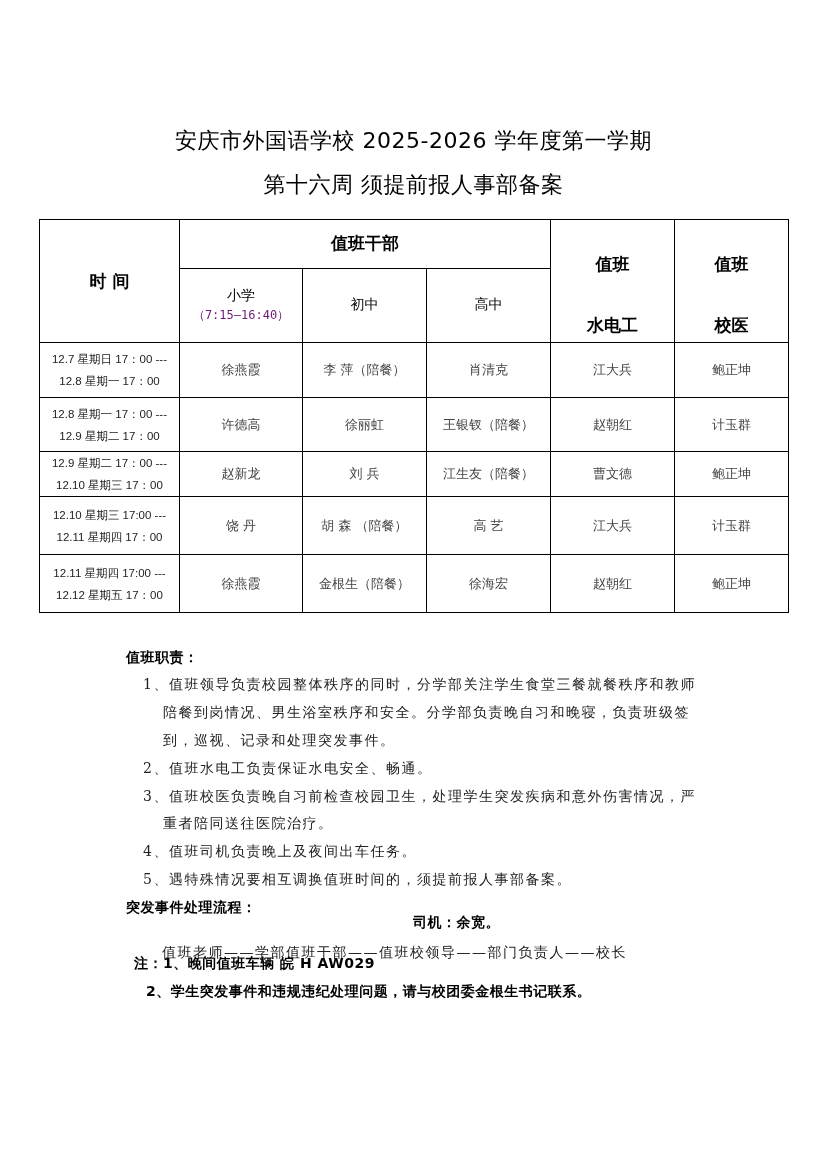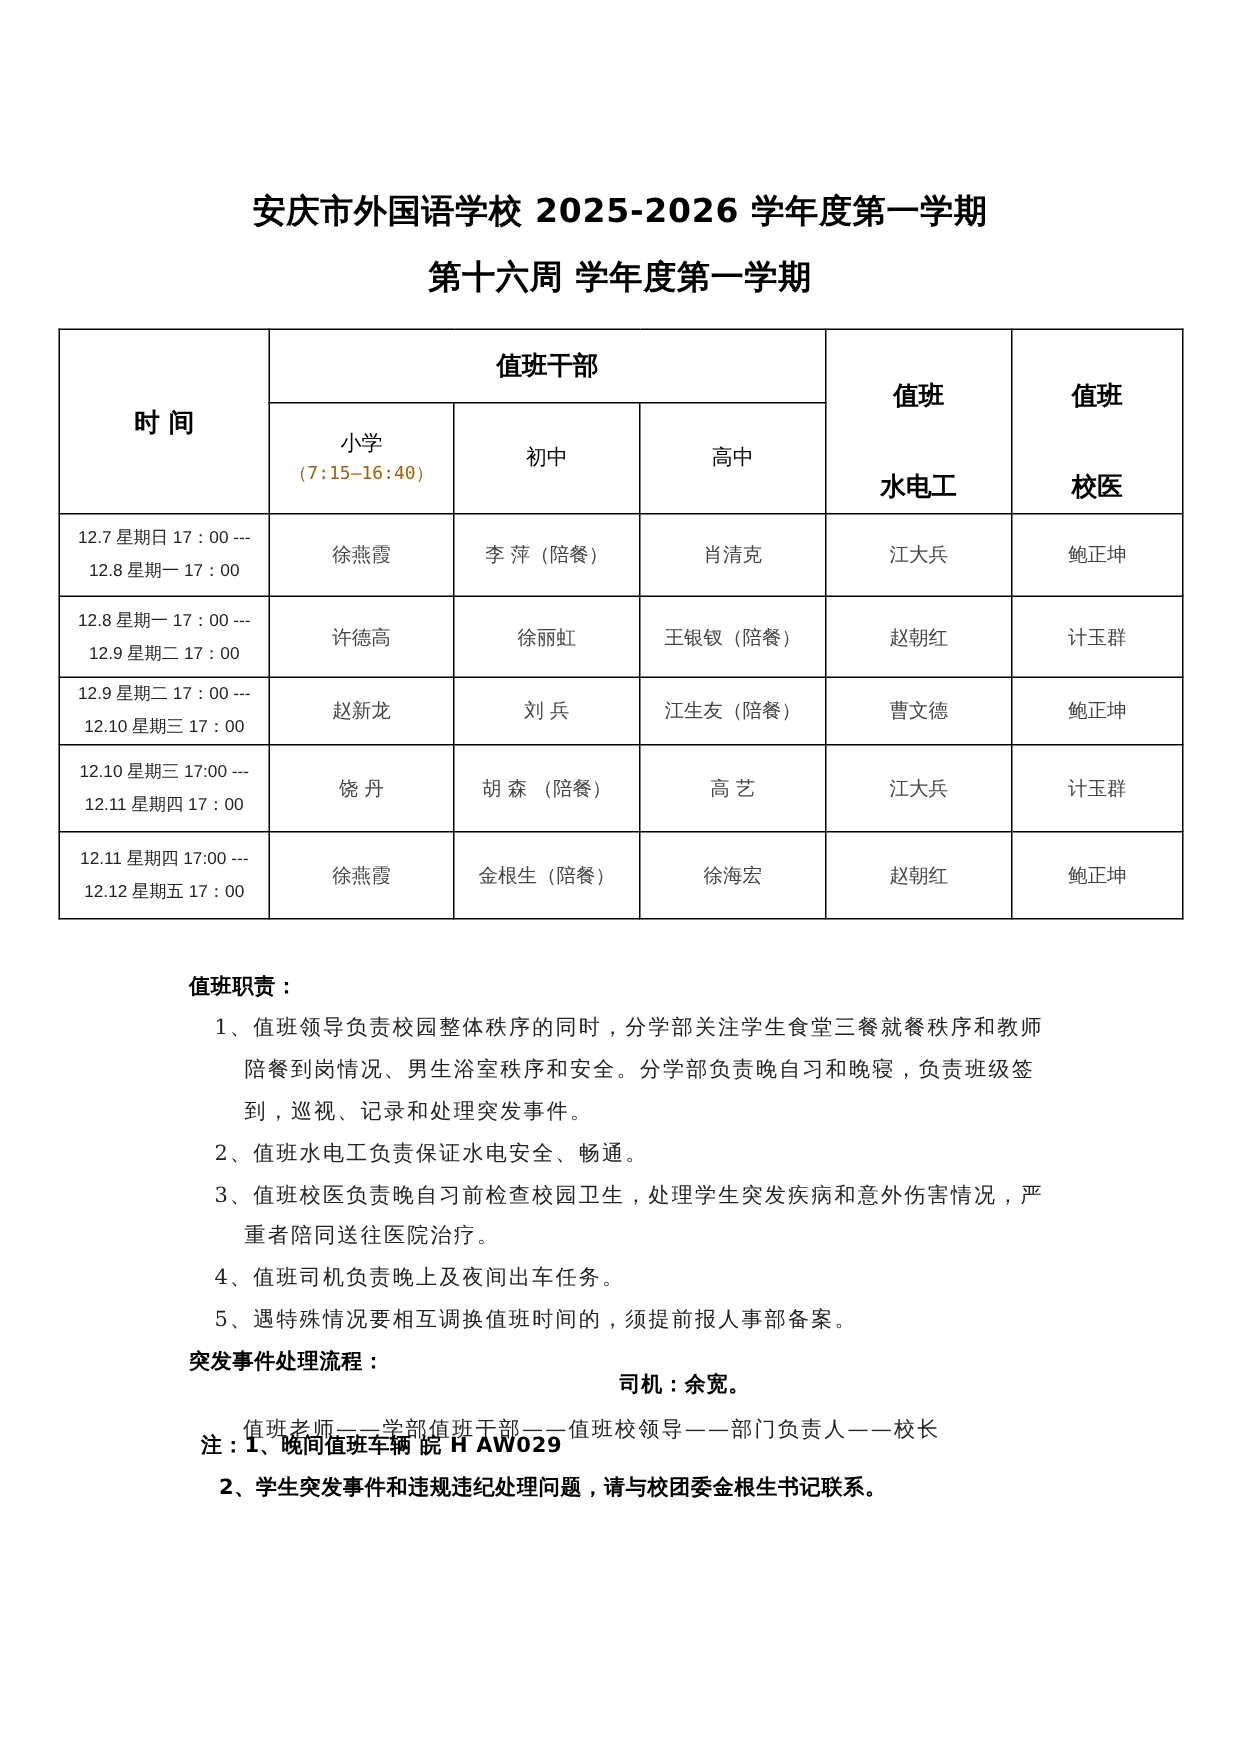--- a/index.html
+++ b/index.html
@@ -2,55 +2,55 @@
 <html><head>
   <meta charset="utf-8">
   <style>
     html, body { margin: 0; padding: 0; background: #ffffff; }
     body {
       width: 827px; height: 1169px; position: relative; overflow: hidden;
       font-family: "DejaVu Sans", sans-serif; color: #111;
     }
     .title {
       position: absolute; left: 0; width: 827px; text-align: center;
-      font-family: "DejaVu Sans", sans-serif; font-weight: bold;
+      font-family: "DejaVu Sans", sans-serif; font-weight: normal;
       font-size: 22px; letter-spacing: 0.5px; color: #000;
     }
     #title1 { top: 126px; }
     #title2 { top: 170px; }
 
     table.duty {
       position: absolute; left: 39px; top: 219px;
       border-collapse: collapse; table-layout: fixed;
       width: 749px;
     }
     table.duty td, table.duty th {
       border: 1.3px solid #000; text-align: center; vertical-align: middle;
       padding: 0; font-weight: normal;
     }
     .h-main { font-size: 17px; color: #000; }
     .h-main b { font-weight: bold; margin-top: 27px; }
     .h-sub { font-size: 14px; color: #000; }
-    .h-small { font-size: 12px; font-family: "DejaVu Sans Mono", monospace; color:#a16207; display:block; margin-top:2px; }
+    .h-small { font-size: 12px; font-family: "DejaVu Sans Mono", monospace; color:#701a75; display:block; margin-top:2px; }
     .cell { font-size: 13px; color: #444; font-family: "DejaVu Serif", serif; }
     .time { font-size: 11.5px; color: #222; line-height: 22px; font-family: Liberation Sans, sans-serif; }
     .time span { display: block; }
 
     .notes { position: absolute; left: 0; top: 0; width: 827px; }
     .line {
       position: absolute; font-size: 14px; color: #222;
       font-family: "DejaVu Serif", serif; white-space: nowrap; letter-spacing: 1.5px;
     }
     .bold { font-weight: bold; color: #000; font-family: "DejaVu Sans", sans-serif; letter-spacing: 0.5px; }
   </style>
 </head>
 <body>
 
 <div id="title1" class="title">安庆市外国语学校 2025-2026 学年度第一学期</div>
-<div id="title2" class="title">第十六周  学年度第一学期</div>
+<div id="title2" class="title">第十六周  须提前报人事部备案</div>
 
 <table class="duty">
   <colgroup>
     <col style="width:140px">
       <col style="width:123px">
       <col style="width:124px">
       <col style="width:124px">
       <col style="width:124px">
       <col style="width:114px">
   </colgroup>

